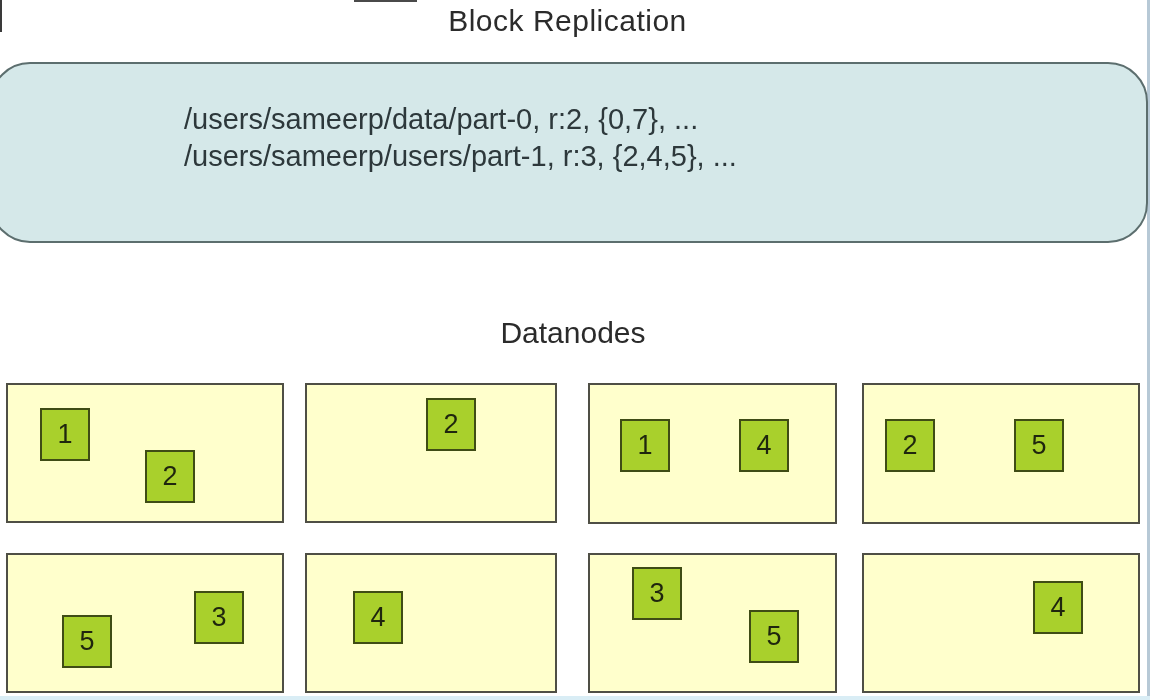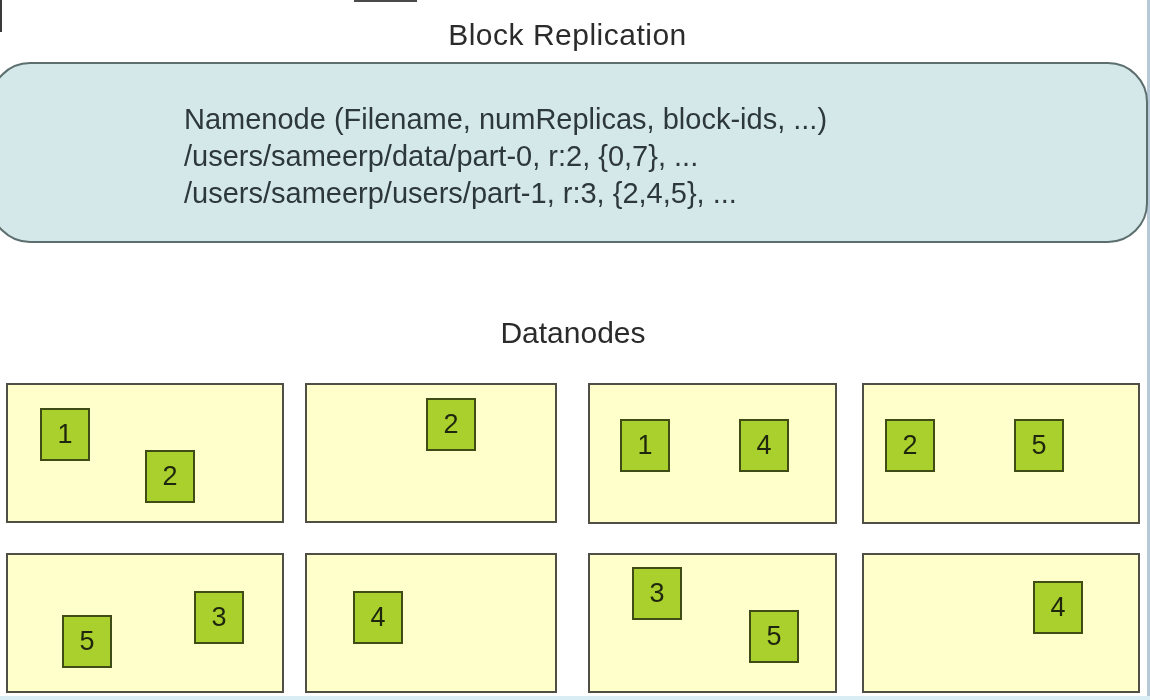--- a/index.html
+++ b/index.html
@@ -19,21 +19,20 @@
   }
   .title {
     position: absolute;
     top: 4px;
     left: 0;
     width: 1135px;
     text-align: center;
     font-size: 30px;
     color: var(--text);
     letter-spacing: 0.5px;
-    margin-top: 14px;
   }
   .namenode {
     position: absolute;
     left: -10px;
     top: 62px;
     width: 1158px;
     height: 181px;
     background: var(--nn-fill);
     border: 2px solid var(--nn-border);
     border-radius: 40px;
@@ -90,21 +89,20 @@
 
   <div class="artifact af-left"></div>
   <div class="artifact af-top"></div>
   <div class="artifact af-right"></div>
   <div class="artifact af-bottom"></div>
 
   <div class="title">Block Replication</div>
 
   <div class="namenode">
     <div class="nn-text">
-      <div>Namenode (Filename, numReplicas, block-ids, ...)</div>
       <div>/users/sameerp/data/part-0, r:2, {0,7}, ...</div>
       <div>/users/sameerp/users/part-1, r:3, {2,4,5}, ...</div>
     </div>
   </div>
 
   <div class="dn-label">Datanodes</div>
 
   <div id="datanodes">
       <div class="dnode" style="left: 6px; top: 383px; width: 278px; height: 140px;">
         <div class="block" style="left: 32px; top: 23px;">1</div>

